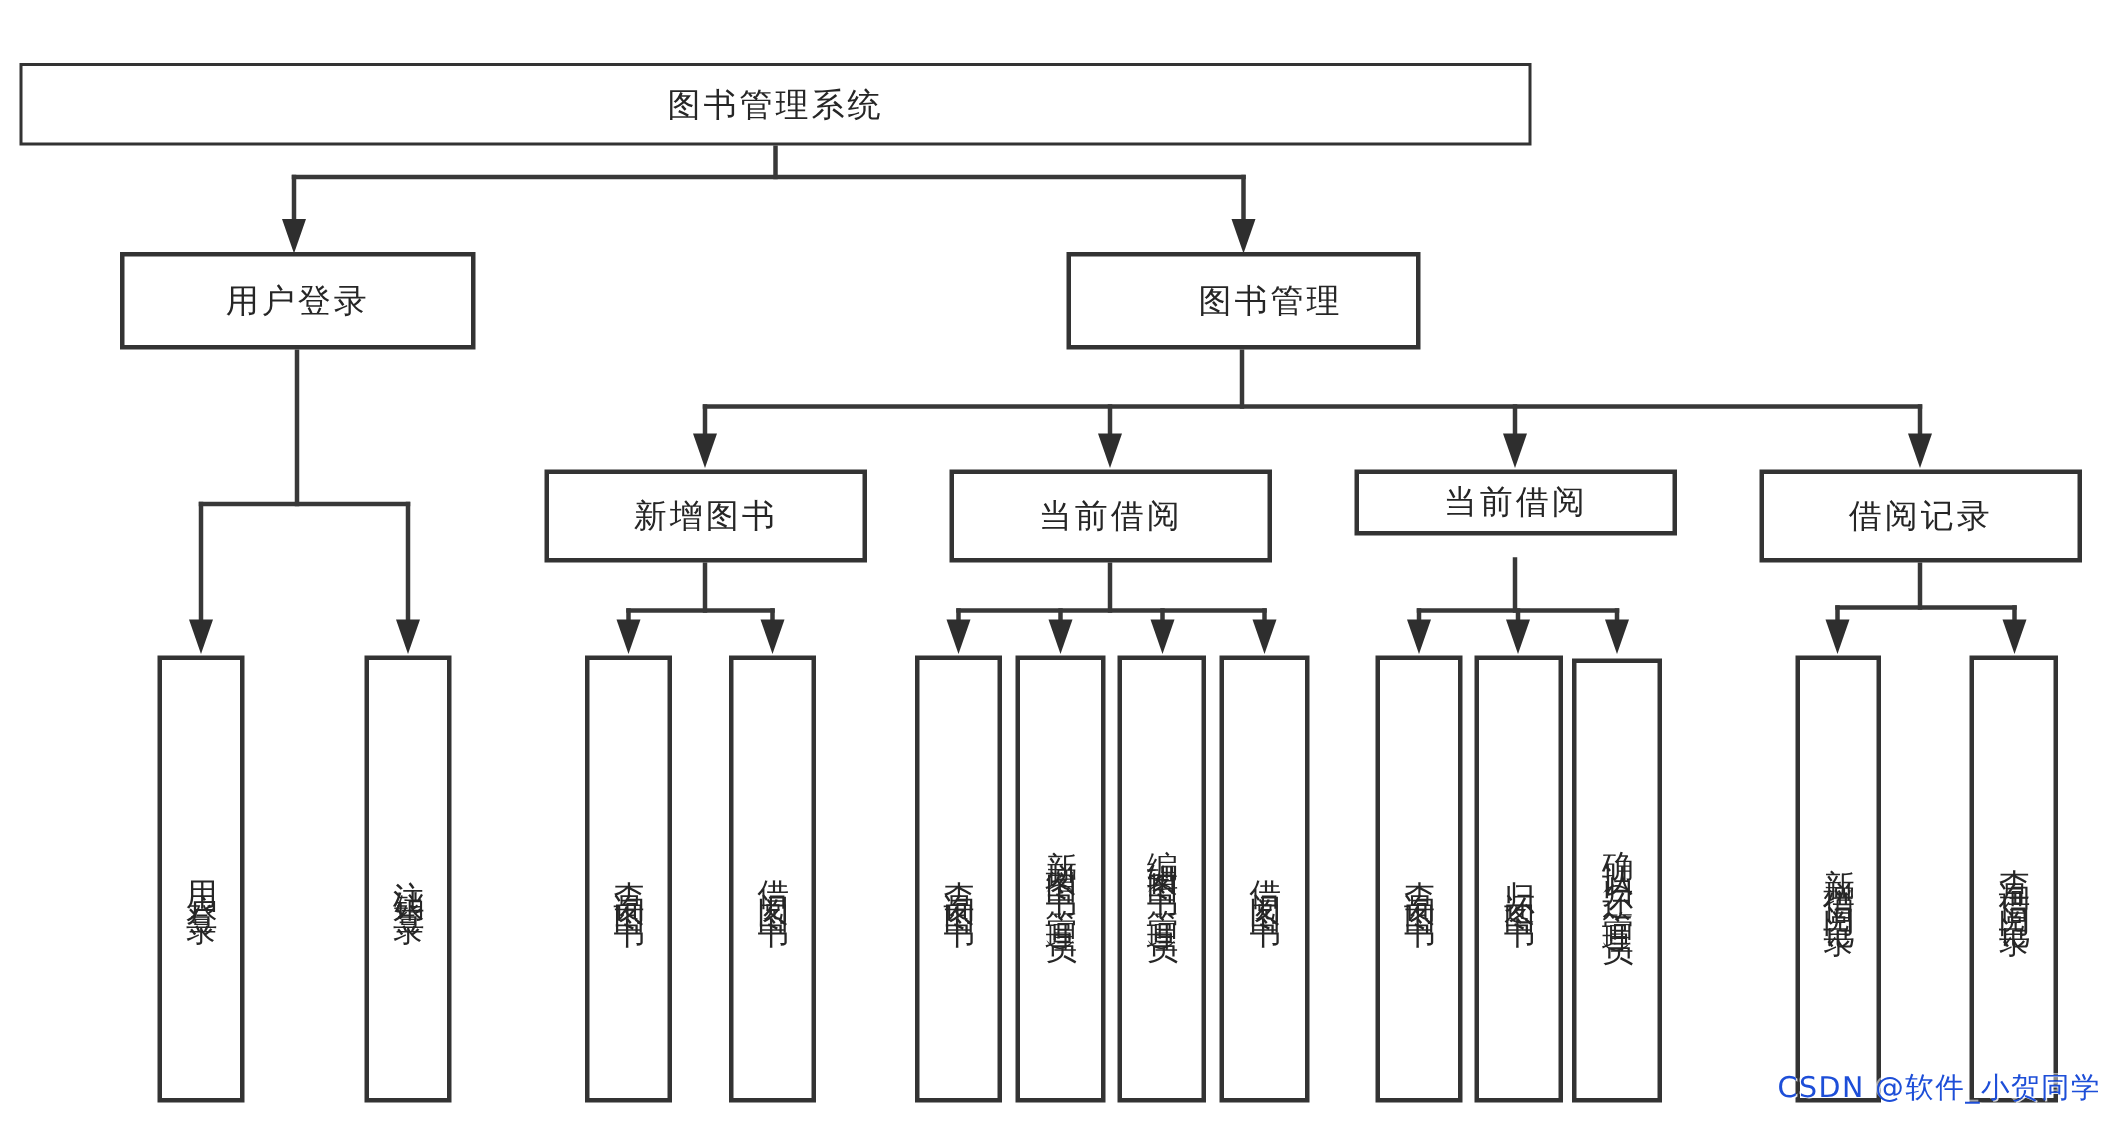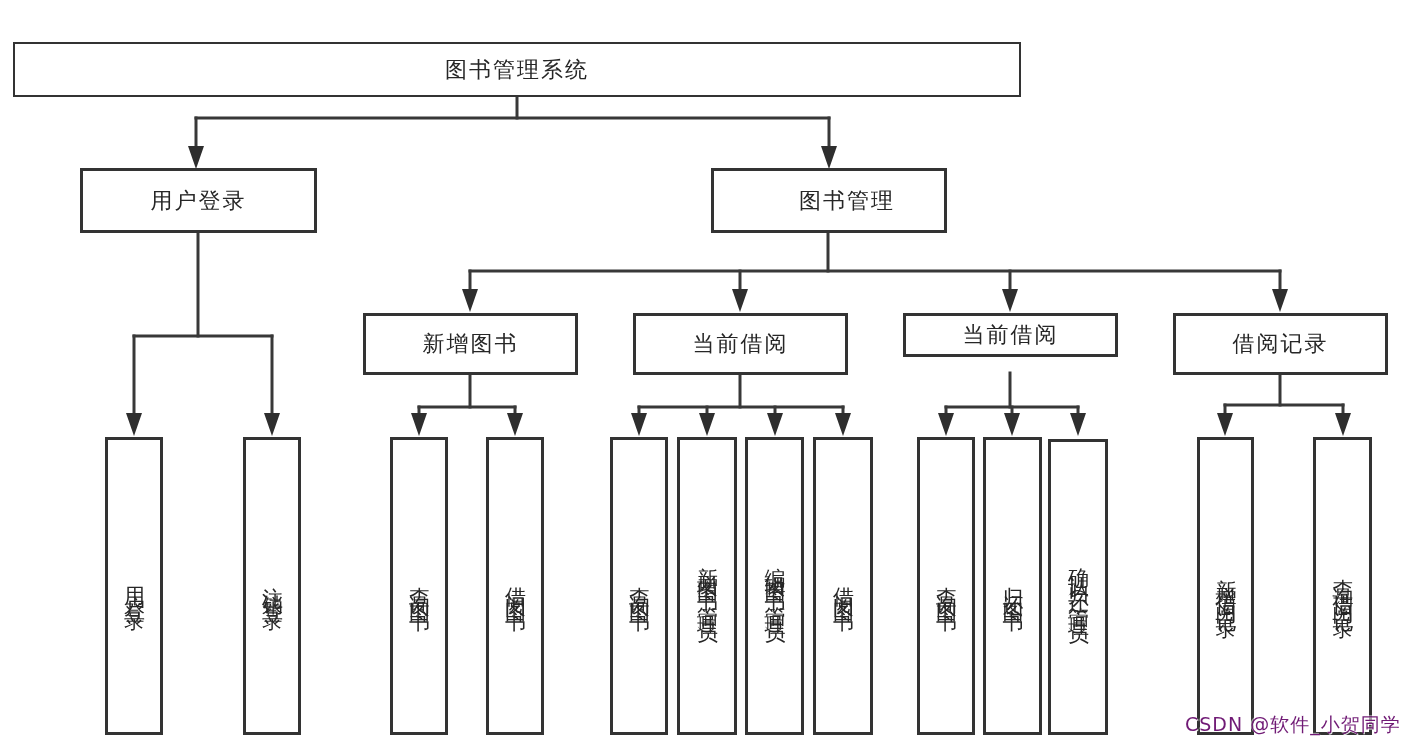--- a/index.html
+++ b/index.html
@@ -47,21 +47,21 @@
     font-size: 21px;
     letter-spacing: 8px;
     line-height: 1;
     white-space: nowrap;
   }
   .watermark {
     position: absolute;
     left: 1185px;
     top: 712px;
     font-size: 19px;
-    color: #701a75;
+    color: #1d4ed8;
     letter-spacing: 1px;
     white-space: nowrap;
     text-shadow: 1px 1px 0 rgba(255,255,255,0.85), -1px -1px 0 rgba(255,255,255,0.55);
   }
 </style>
 </head>
 <body>
 
 <div class="canvas">
 

